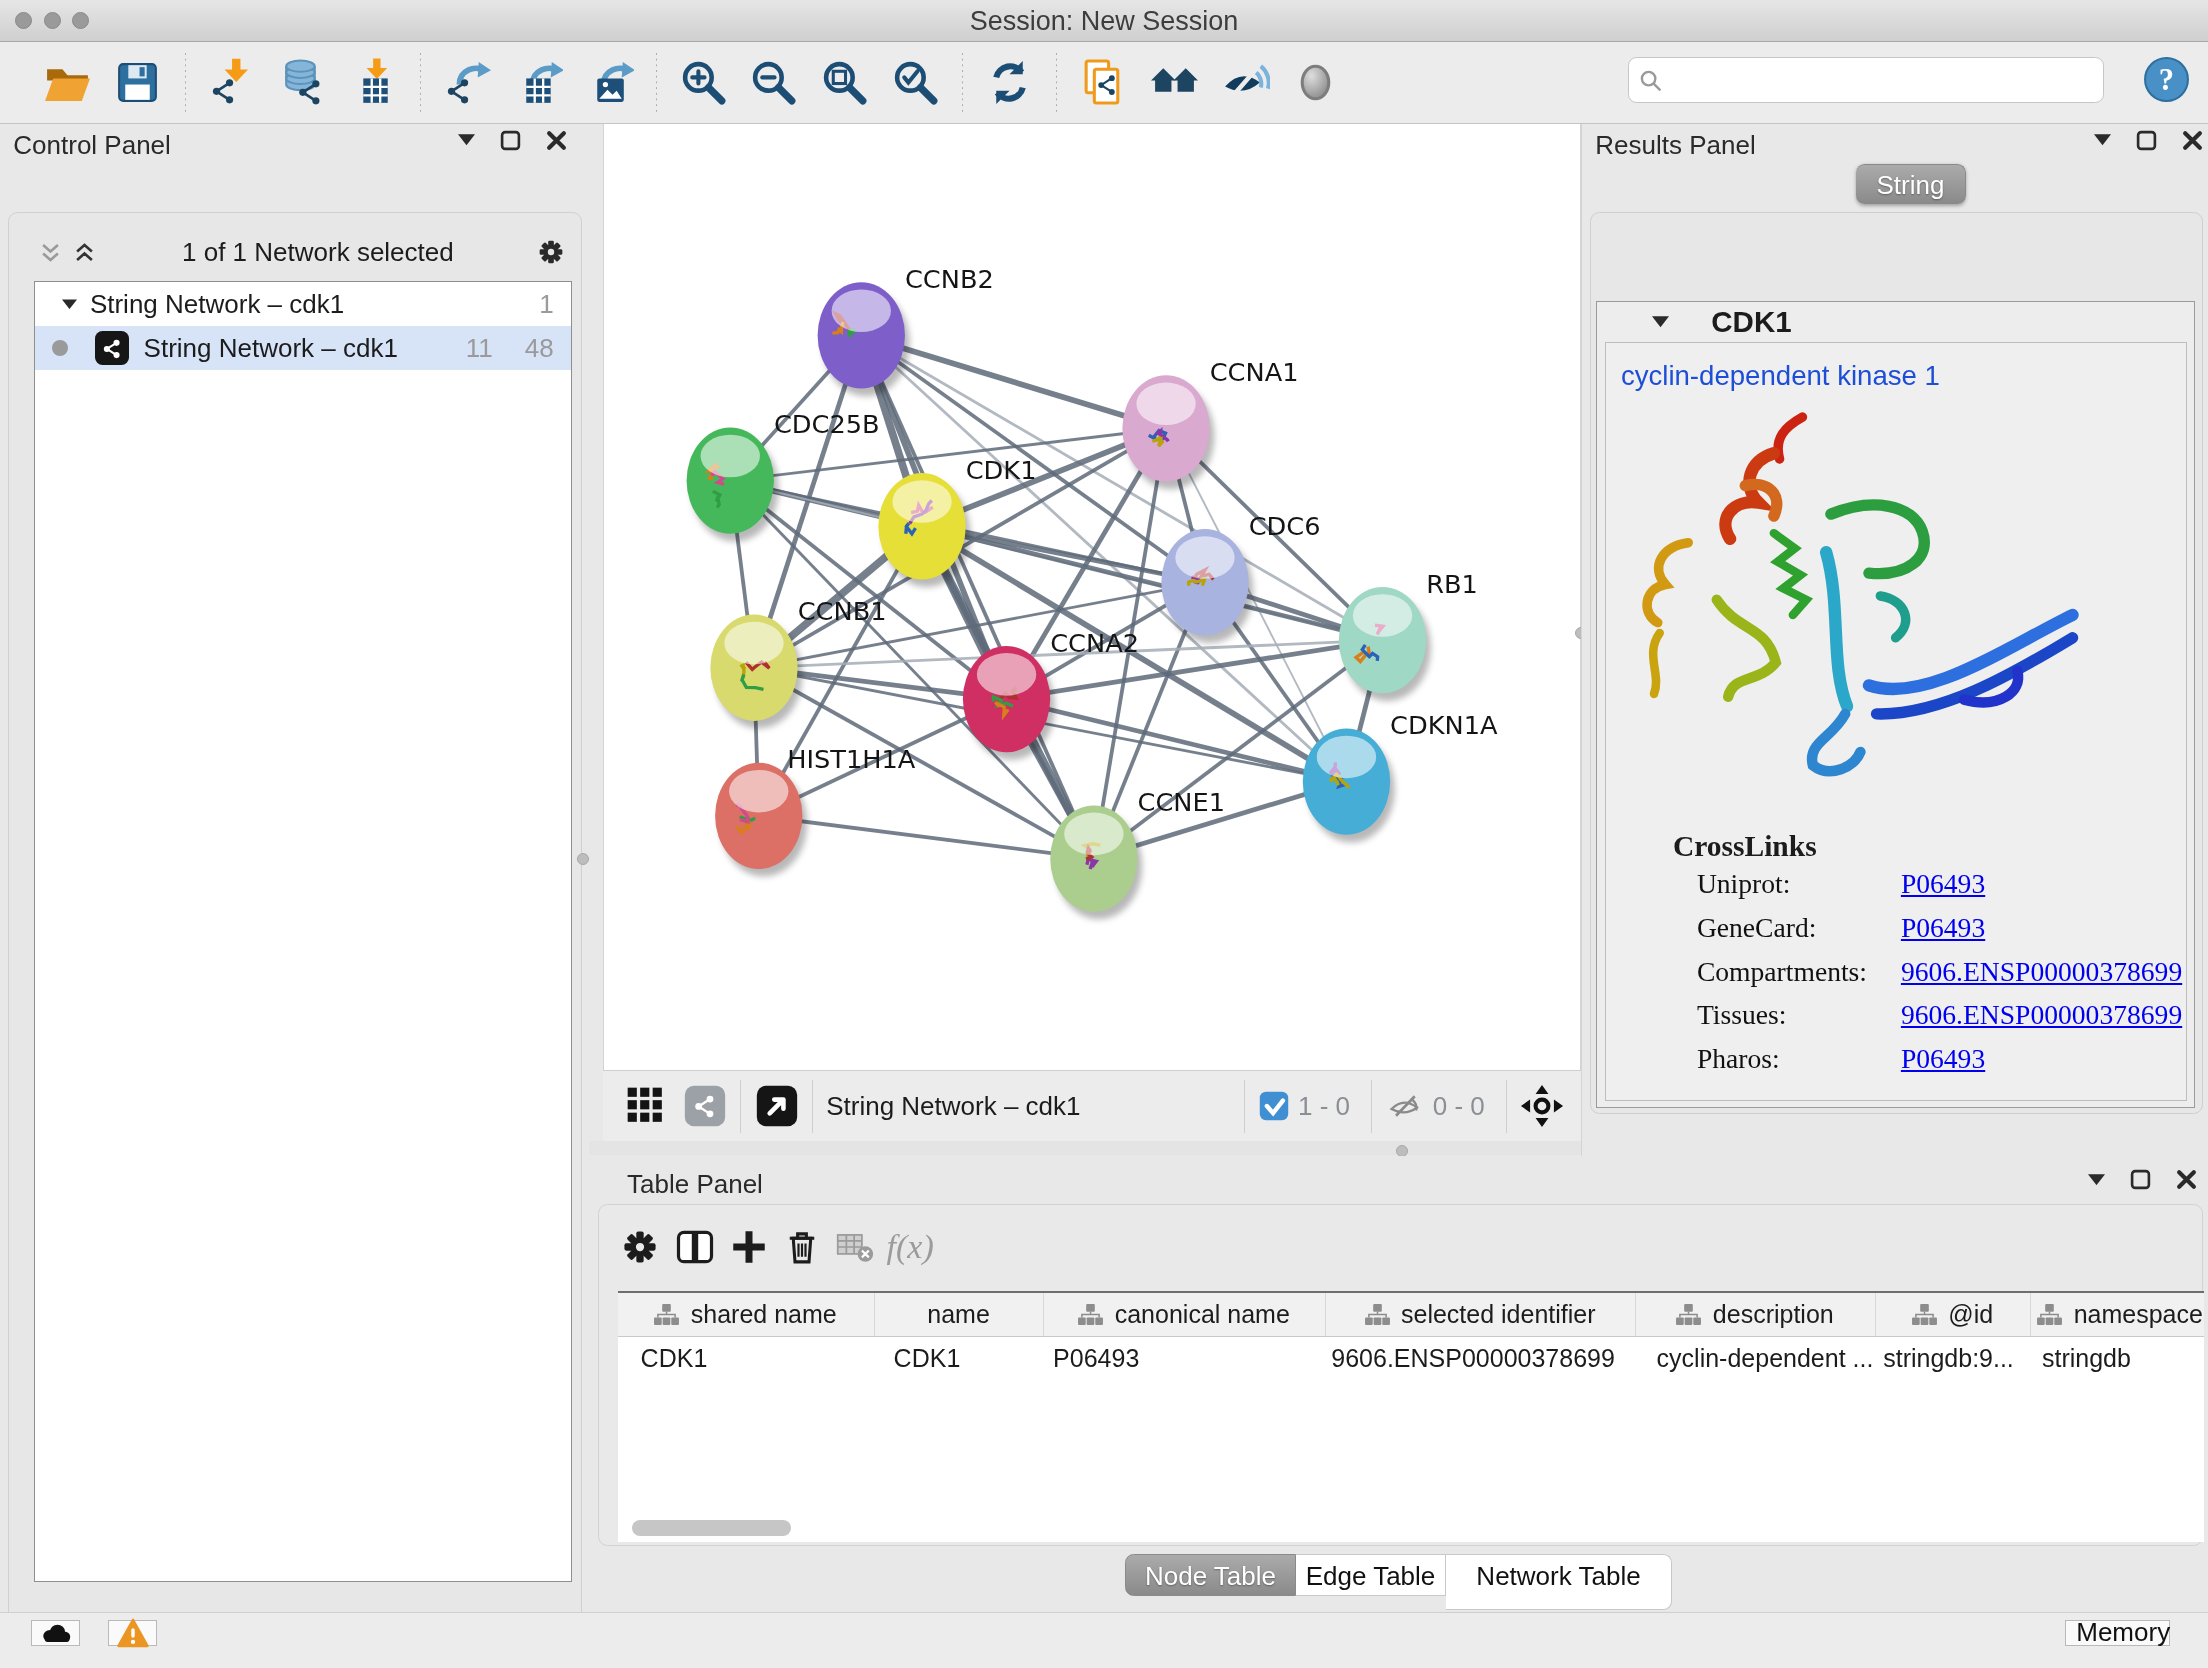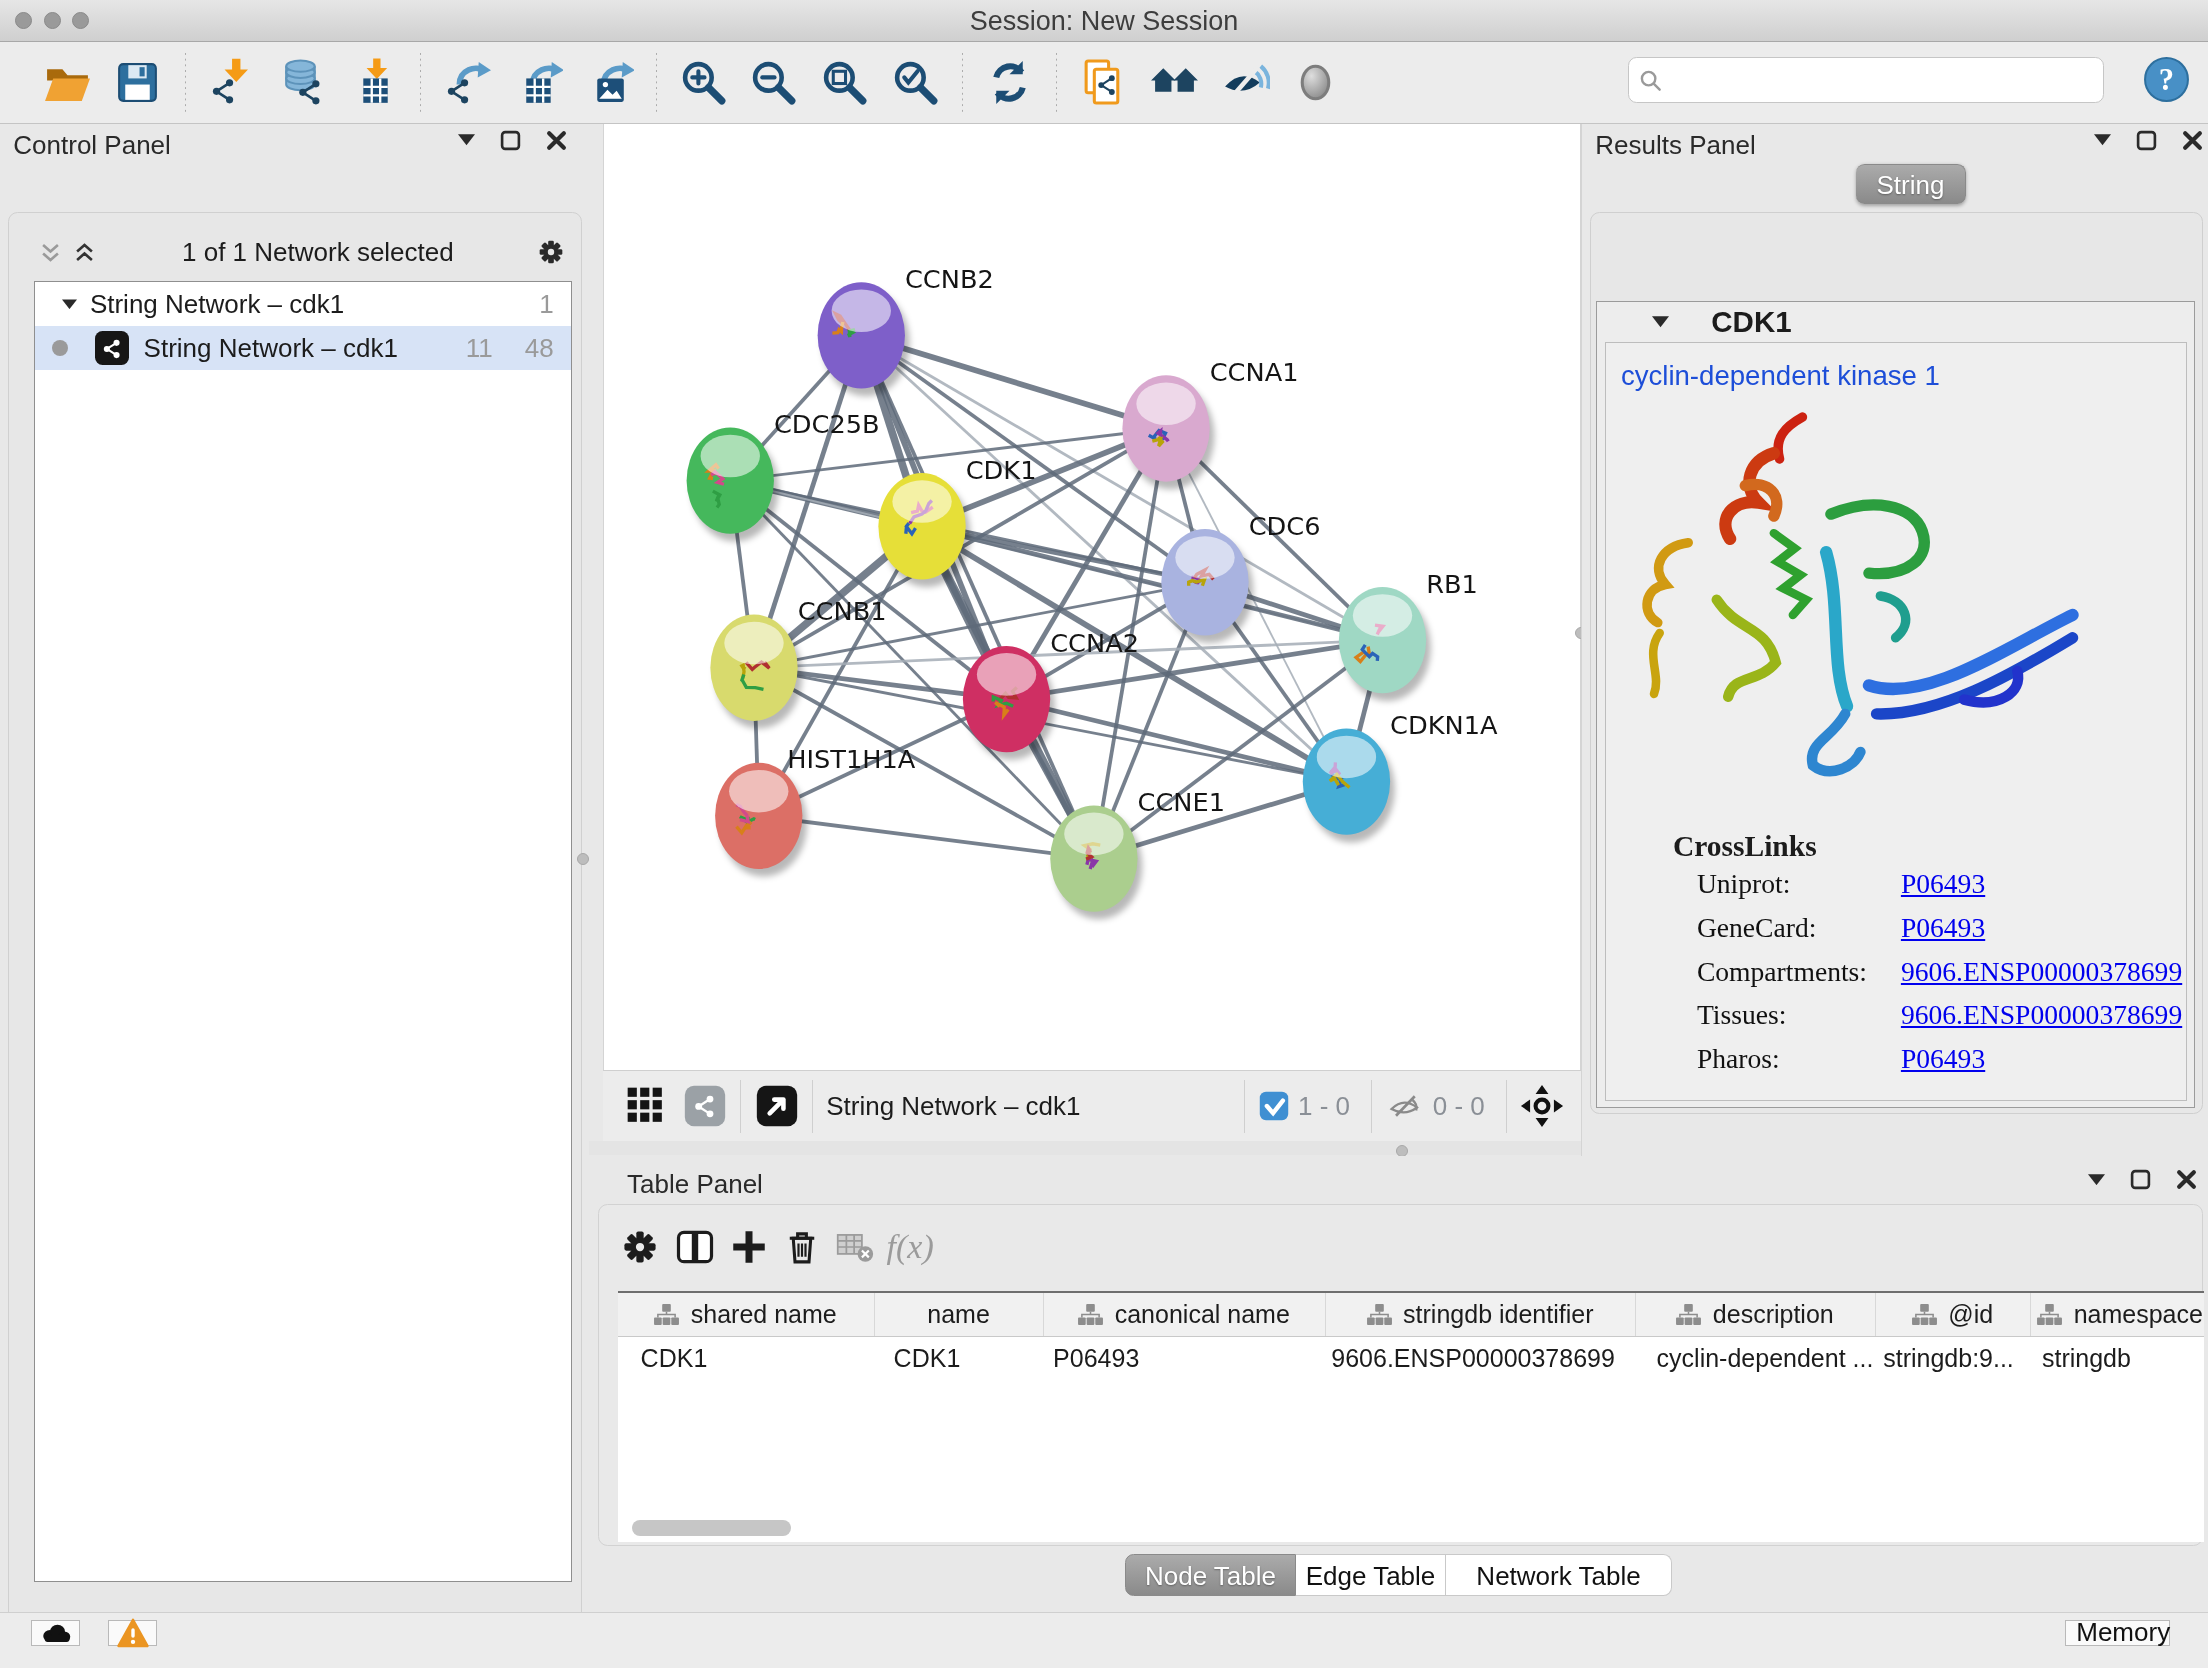--- a/index.html
+++ b/index.html
@@ -754,21 +754,21 @@
             <div class="gt-hcell" style="width: 310px;">
               <svg width="25" height="23" viewBox="0 0 26 24">
                 <g fill="#8d8d8d">
                   <rect x="8.5" y="1" width="9" height="8" rx="1"></rect>
                   <rect x="0" y="15" width="8" height="8" rx="1"></rect>
                   <rect x="9" y="15" width="8" height="8" rx="1"></rect>
                   <rect x="18" y="15" width="8" height="8" rx="1"></rect>
                 </g>
                 <path d="M13 9v3M4 15v-3h18v3" stroke="#8d8d8d" stroke-width="1.6" fill="none"></path>
               </svg>
-              <span>stringdb identifier</span>
+              <span>selected identifier</span>
             </div>
             <div class="gt-hcell" style="width: 240px;">
               <svg width="25" height="23" viewBox="0 0 26 24">
                 <g fill="#8d8d8d">
                   <rect x="8.5" y="1" width="9" height="8" rx="1"></rect>
                   <rect x="0" y="15" width="8" height="8" rx="1"></rect>
                   <rect x="9" y="15" width="8" height="8" rx="1"></rect>
                   <rect x="18" y="15" width="8" height="8" rx="1"></rect>
                 </g>
                 <path d="M13 9v3M4 15v-3h18v3" stroke="#8d8d8d" stroke-width="1.6" fill="none"></path>
@@ -810,21 +810,21 @@
               <div class="gt-cell" style="width: 155px; padding-left: 7.6px;">stringdb:9...</div>
               <div class="gt-cell" style="width: 180px; padding-left: 11.4px;">stringdb</div>
             </div>
           </div>
         <div class="hscroll"></div>
       </div>
     </div>
     <div class="bottom-tabs">
         <div class="tab sel" style="width: 171px; height: 42px; line-height: 42px;">Node Table</div>
         <div class="tab" style="width: 150px; height: 42px; line-height: 42px;">Edge Table</div>
-        <div class="tab" style="width: 226px; height: 42px; line-height: 42px;">Network Table</div>
+        <div class="tab" style="width: 226px; height: 56px; line-height: 42px;">Network Table</div>
       </div>
   </div>
 
   <div class="statusbar">
     <div class="sb-btn" style="left:31px;width:49px;">
       <svg width="36" height="30" viewBox="0 0 48 40">
           <g fill="#111">
             <ellipse cx="16" cy="24" rx="9" ry="8"></ellipse>
             <ellipse cx="26" cy="18" rx="10" ry="9"></ellipse>
             <ellipse cx="35" cy="25" rx="8" ry="7"></ellipse>

